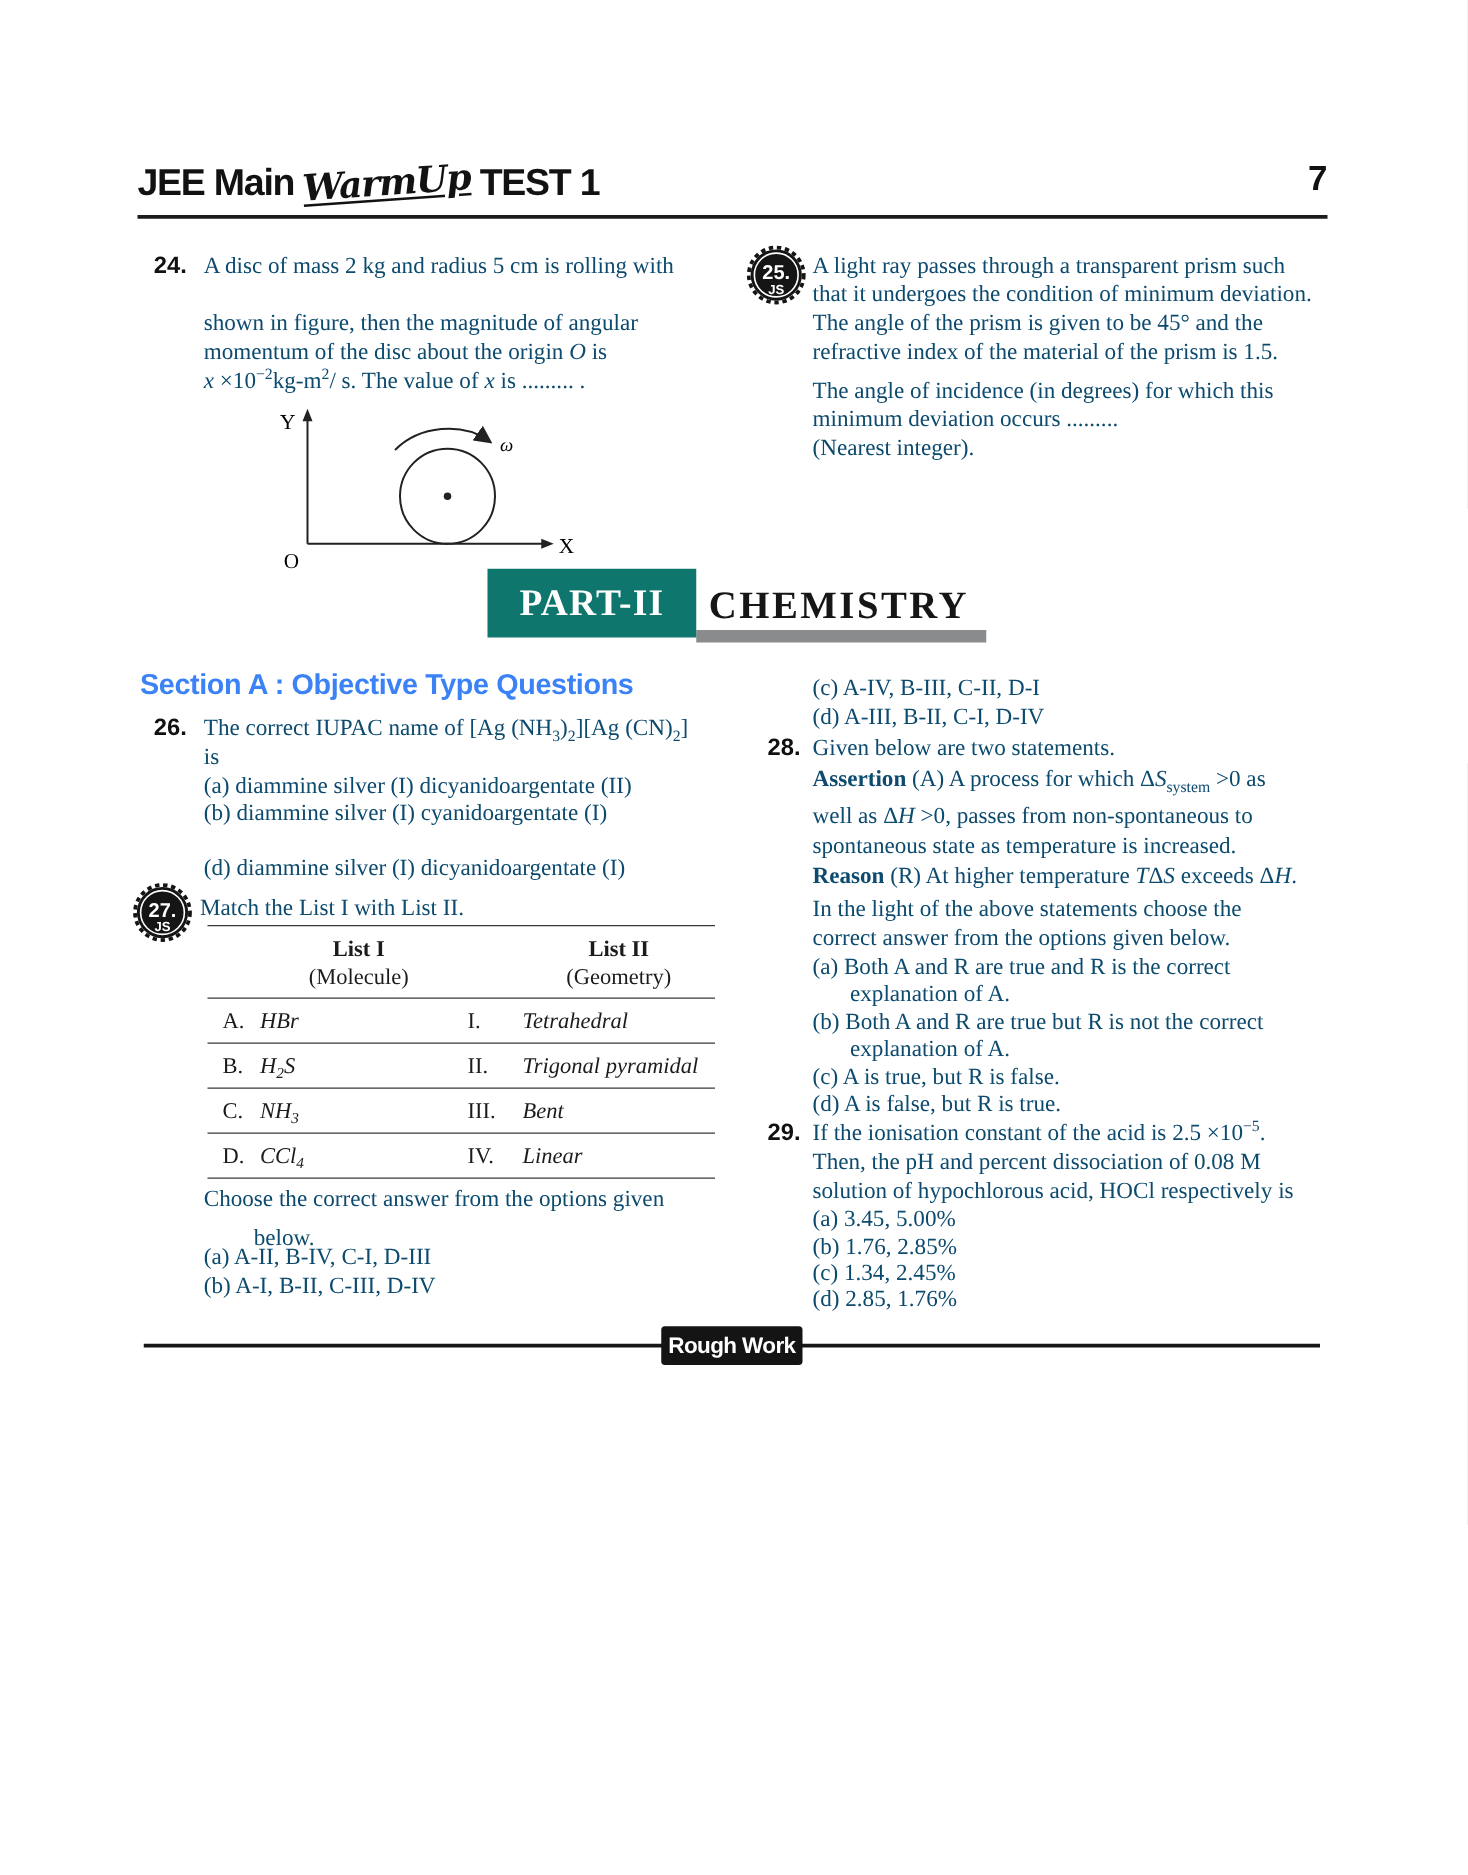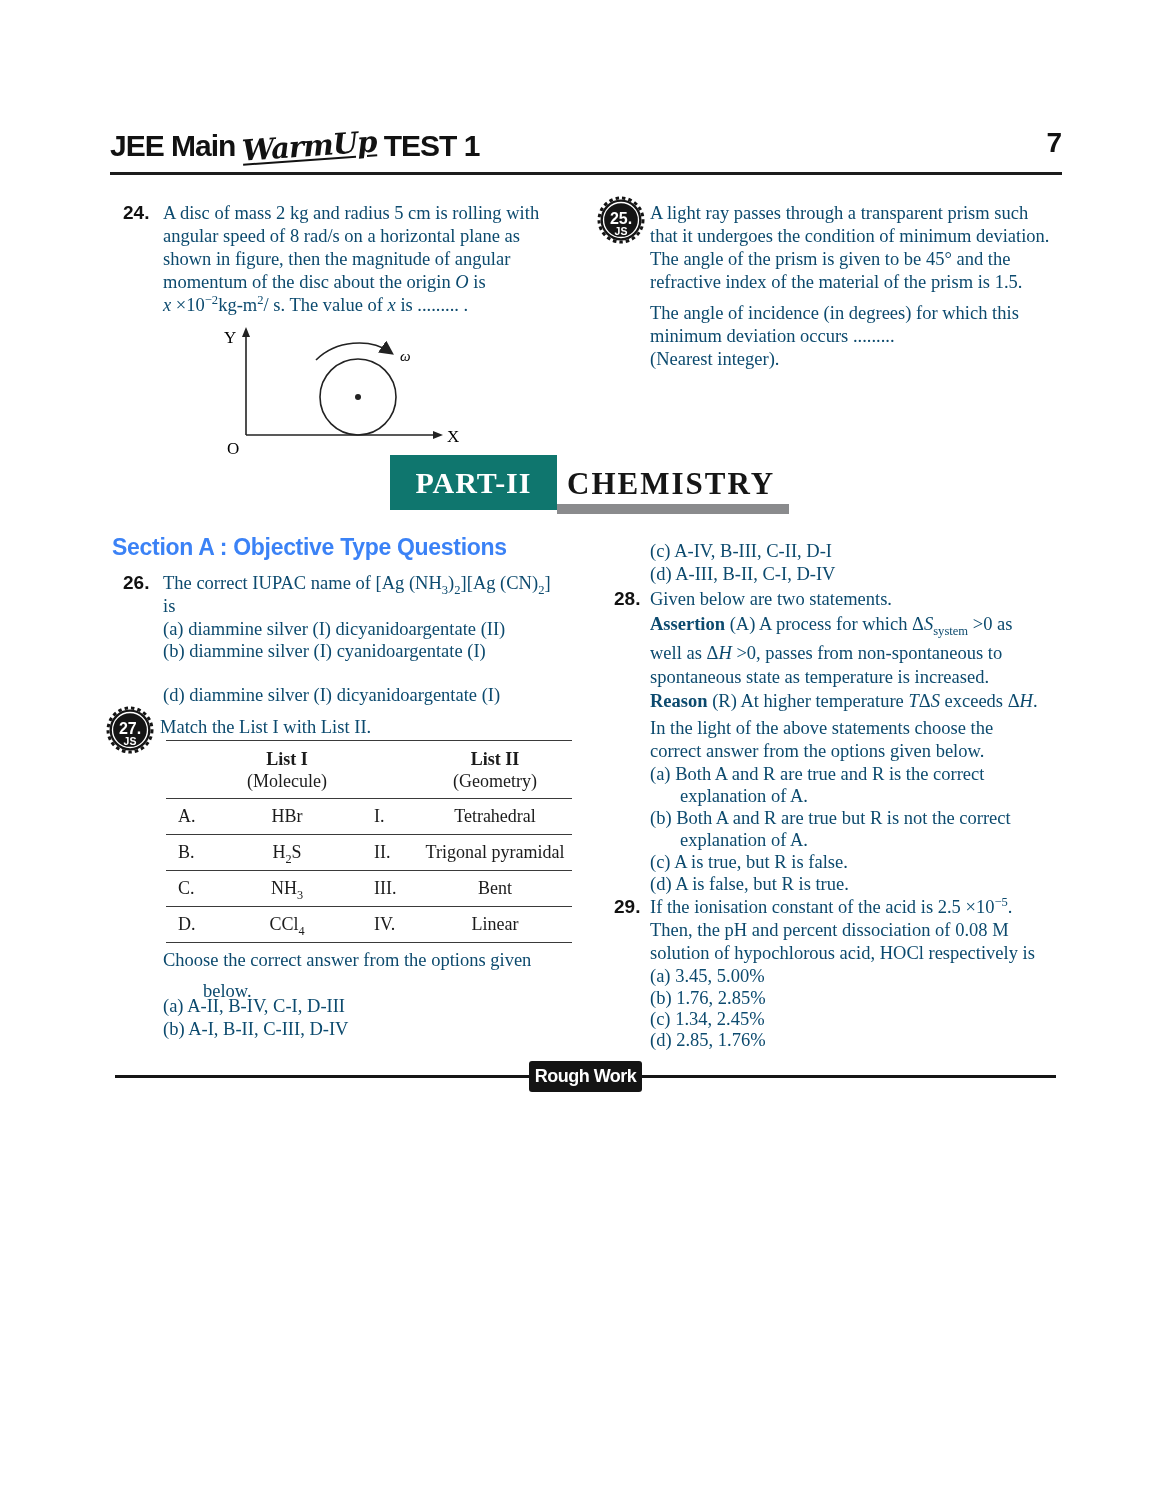--- a/index.html
+++ b/index.html
@@ -72,21 +72,21 @@
   
   .match-table {
     position:absolute; left:166px; top:740px; width:406px;
     border-top:1.5px solid #3a3a3a; font-size:18px;
   }
   .mt-row { display:grid; grid-template-columns:42px 158px 52px 154px; align-items:center; border-bottom:1.5px solid #3a3a3a; }
   .mt-header { height:57px; }
   .mt-body { height:35px; }
   .mt-cell { white-space:nowrap; }
   .mt-letter { padding-left:12px; }
-  .mt-center { text-align:center; }
+  .mt-center { text-align:left;font-style:italic; }
   .mt-roman { padding-left:8px; }
   .mt-head-cell { text-align:center; line-height:22px; }
   .mt-head-title { font-weight:bold; }
   .mt-cell .sub { vertical-align:sub; font-size:68%; line-height:0; }
 
   
   .rough-line { position:absolute; left:115px; top:1075px; width:941px; height:3px; background:#161616; }
   .rough-box {
     position:absolute; left:529px; top:1061px; width:113px; height:31px;
     background:#141414; border-radius:3px; display:flex; align-items:center; justify-content:center;
@@ -100,21 +100,20 @@
 <body>
 
 <div class="page">
 
   <div class="hdr-title"><span>JEE Main</span><span class="hdr-script">WarmUp</span><span>TEST 1</span></div>
   <div class="hdr-page-num">7</div>
   <div class="hdr-rule"></div>
 
   <div class="qnum" style="left:123px; top:202px;">24.</div>
   <div class="ln" style="left:163px; top:202px;">A disc of mass 2 kg and radius 5 cm is rolling with</div>
-  <div class="ln" style="left:163px; top:225px;">angular speed of 8 rad/s on a horizontal plane as</div>
   <div class="ln" style="left:163px; top:248px;">shown in figure, then the magnitude of angular</div>
   <div class="ln" style="left:163px; top:271px;"><span>momentum of the disc about the origin </span><span class="i">O</span><span> is</span></div>
   <div class="ln" style="left:163px; top:294px;"><span class="i">x</span><span> ×10</span><span class="sup">−2</span><span>kg-m</span><span class="sup">2</span><span>/ s. The value of </span><span class="i">x</span><span> is ......... .</span></div>
 
   <div class="fig">
     <svg width="250" height="138" viewBox="0 0 250 138">
       <line x1="28" y1="8" x2="28" y2="109" stroke="#222" stroke-width="1.6"></line>
       <path d="M28 1 L24 11 L32 11 Z" fill="#222"></path>
       <line x1="28" y1="109" x2="218" y2="109" stroke="#222" stroke-width="1.6"></line>
       <path d="M225 109 L215 105 L215 113 Z" fill="#222"></path>

